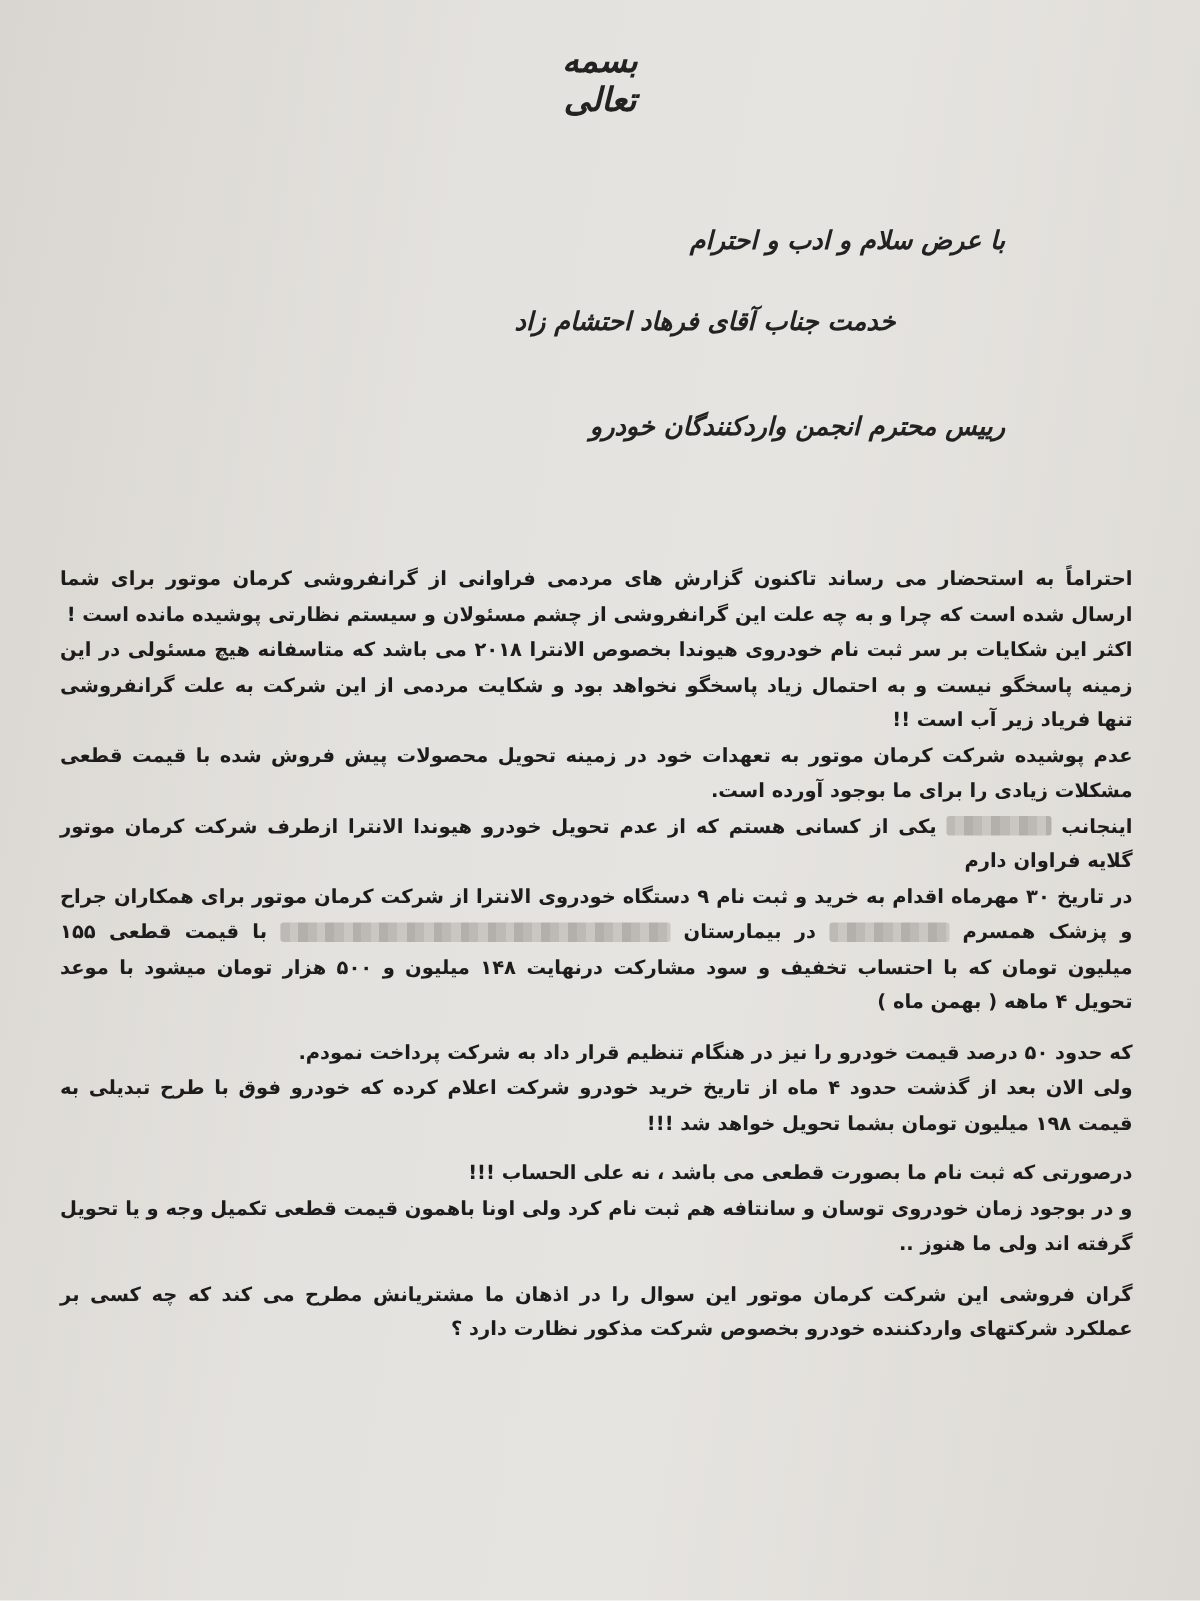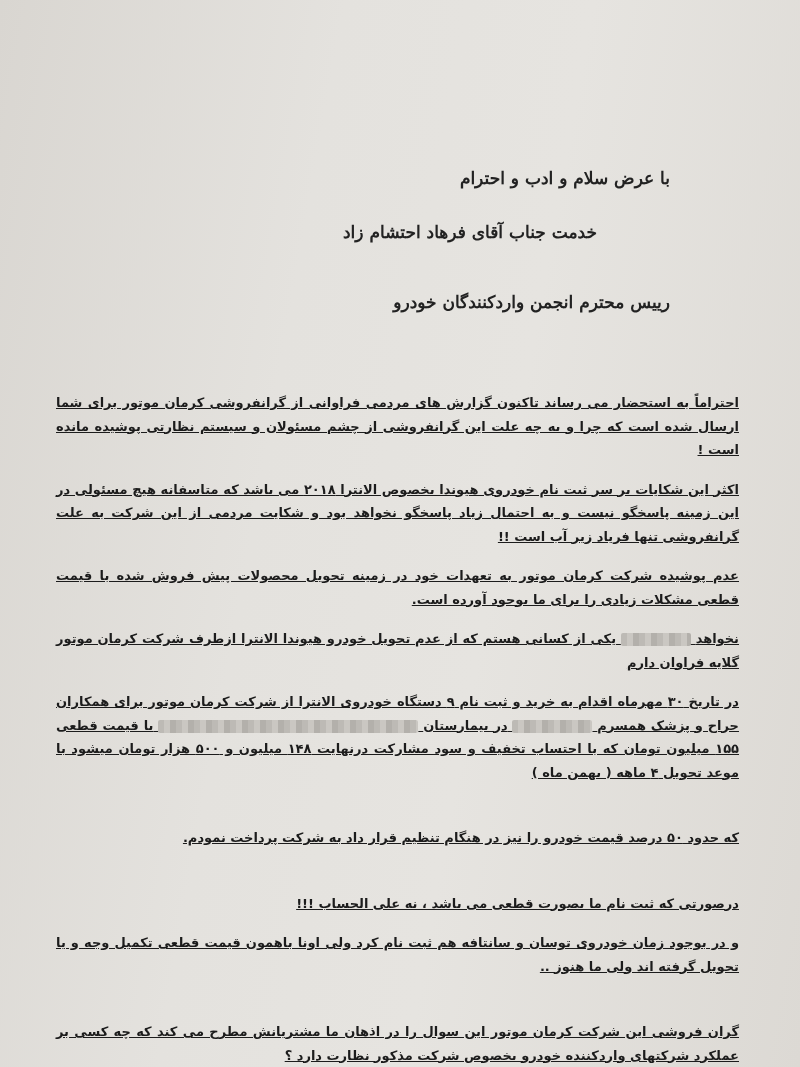--- a/index.html
+++ b/index.html
@@ -11,64 +11,66 @@
       position: relative;
     }
     .page { position: absolute; inset: 0; direction: rtl; }
     .basmala {
       position: absolute; top: 28px; left: 360px; width: 80px; text-align: center;
       font-family: "DejaVu Serif", serif; font-size: 22px; font-style: italic; font-weight: bold;
       color: #222;
     }
     .salutation {
       position: absolute; right: 130px; width: 400px;
-      font-family: "DejaVu Serif", serif; font-weight: bold;
-      font-size: 17px; text-align: right; color: #222; margin-top: 18px;
+      font-family: "DejaVu Serif", serif; font-style: italic; font-weight: bold;
+      font-size: 17px; text-align: right; color: #222;
     }
     .sal1 { top: 150px; }
     .sal2 { top: 204px; text-align: center; }
     .sal3 { top: 274px; text-align: right; }
     .body-text {
       position: absolute; top: 375px; right: 45px; width: 715px;
       font-size: 13px; line-height: 23.5px; text-align: justify; font-weight: bold;
     }
-    .body-text p { margin: 16px; text-decoration: underline; }
+    .body-text p { margin: 0; }
     .gap { height: 10px; }
     .redact {
       display: inline-block; height: 13px; vertical-align: middle;
       background: repeating-linear-gradient(90deg, #bdbab5 0 6px, #cac7c2 6px 12px, #b3b0ab 12px 18px);
       border-radius: 2px;
     }
   </style>
 </head>
 <body>
 
 <div class="page">
+  <div class="basmala">بسمه تعالی</div>
 
   <div class="salutation sal1">با عرض سلام و ادب و احترام</div>
   <div class="salutation sal2">خدمت جناب آقای فرهاد احتشام زاد</div>
   <div class="salutation sal3">رییس محترم انجمن واردکنندگان خودرو</div>
 
   <div class="body-text">
     <p>احتراماً به استحضار می رساند تاکنون گزارش های مردمی فراوانی از گرانفروشی کرمان موتور برای شما ارسال شده است که چرا و به چه علت این گرانفروشی از چشم مسئولان و سیستم نظارتی پوشیده مانده است !</p>
     <p>اکثر این شکایات بر سر ثبت نام خودروی هیوندا بخصوص الانترا ۲۰۱۸ می باشد که متاسفانه هیچ مسئولی در این زمینه پاسخگو نیست و به احتمال زیاد پاسخگو نخواهد بود و شکایت مردمی از این شرکت به علت گرانفروشی تنها فریاد زیر آب است !!</p>
     <p>عدم پوشیده شرکت کرمان موتور به تعهدات خود در زمینه تحویل محصولات پیش فروش شده با قیمت قطعی مشکلات زیادی را برای ما بوجود آورده است.</p>
     <p>
-      <span>نخواهد</span>
+      <span>اینجانب</span>
       <span class="redact" style="width:70px"></span>
       <span>یکی از کسانی هستم که از عدم تحویل خودرو هیوندا الانترا ازطرف شرکت کرمان موتور گلایه فراوان دارم</span>
     </p>
     <p>
       <span>در تاریخ ۳۰ مهرماه اقدام به خرید و ثبت نام ۹ دستگاه خودروی الانترا از شرکت کرمان موتور برای همکاران جراح و پزشک همسرم</span>
       <span class="redact" style="width:80px"></span>
       <span>در بیمارستان</span>
       <span class="redact" style="width:260px"></span>
       <span>با قیمت قطعی ۱۵۵ میلیون تومان که با احتساب تخفیف و سود مشارکت درنهایت ۱۴۸ میلیون و ۵۰۰ هزار تومان میشود با موعد تحویل ۴ ماهه ( بهمن ماه )</span>
     </p>
     <div class="gap"></div>
     <p>که حدود ۵۰ درصد قیمت خودرو را نیز در هنگام تنظیم قرار داد به شرکت پرداخت نمودم.</p>
+    <p>ولی الان بعد از گذشت حدود ۴ ماه از تاریخ خرید خودرو شرکت اعلام کرده که خودرو فوق با طرح تبدیلی به قیمت ۱۹۸ میلیون تومان بشما تحویل خواهد شد !!!</p>
     <div class="gap"></div>
     <p>درصورتی که ثبت نام ما بصورت قطعی می باشد ، نه علی الحساب !!!</p>
     <p>و در بوجود زمان خودروی توسان و سانتافه هم ثبت نام کرد ولی اونا باهمون قیمت قطعی تکمیل وجه و یا تحویل گرفته اند ولی ما هنوز ..</p>
     <div class="gap"></div>
     <p>گران فروشی این شرکت کرمان موتور این سوال را در اذهان ما مشتریانش مطرح می کند که چه کسی بر عملکرد شرکتهای واردکننده خودرو بخصوص شرکت مذکور نظارت دارد ؟</p>
   </div>
 </div>
 
 </body></html>

